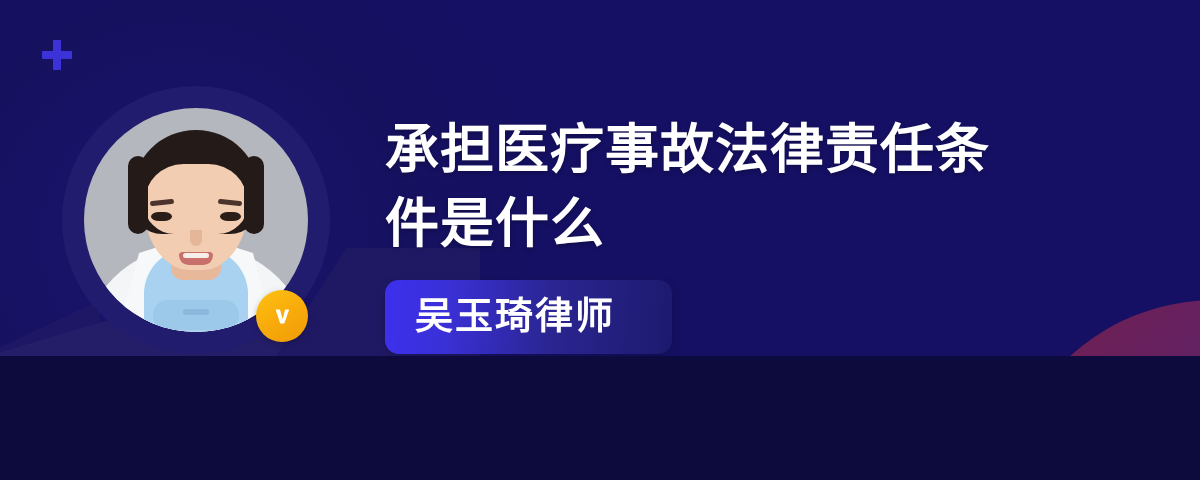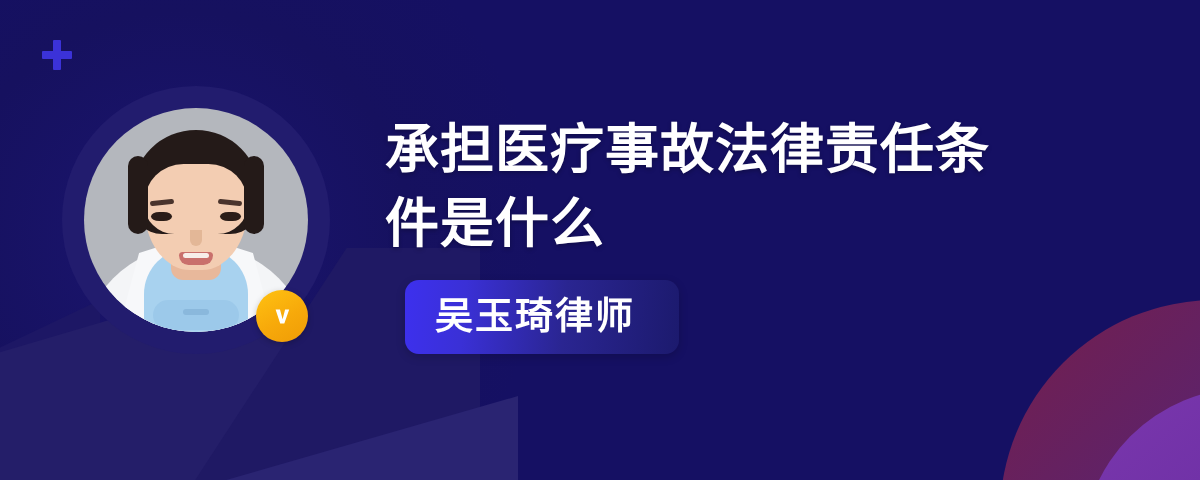--- a/index.html
+++ b/index.html
@@ -5,21 +5,21 @@
 <style>
   html, body {
     margin: 0;
     padding: 0;
     background: #0d0b3d;
   }
 
   .banner {
     position: relative;
     width: 1200px;
-    height: 480px;
+    height: 356px;
     overflow: hidden;
     background: #151063;
     font-family: "Liberation Sans", "DejaVu Sans", sans-serif;
     -webkit-font-smoothing: antialiased;
   }
 
   
   .bg-layer {
     position: absolute;
     inset: 0;
@@ -335,30 +335,29 @@
     line-height: 74px;
     font-weight: 700;
     letter-spacing: 1px;
     white-space: pre-line;
     text-shadow: 0 2px 4px rgba(0,0,0,0.25);
   }
 
   .name-badge {
     display: inline-block;
     margin-top: 20px;
-    padding: 17px 44px 19px 30px;
+    padding: 17px 57px 19px 30px;
     border-radius: 14px;
     background: linear-gradient(95deg, #3d30ee 0%, #3a30d6 22%, #2a2591 58%, #1c1a6e 100%);
     color: #ffffff;
     font-size: 38px;
     line-height: 1;
     font-weight: 700;
     letter-spacing: 2px;
     box-shadow: 0 3px 10px rgba(0,0,0,0.18);
-    margin-left: 20px;
   }
 </style>
 </head>
 <body>
 
 <div class="banner">
 
   <div class="bg-layer">
     <div class="bg-left-glow"></div>
     <div class="bg-poly-d"></div>

